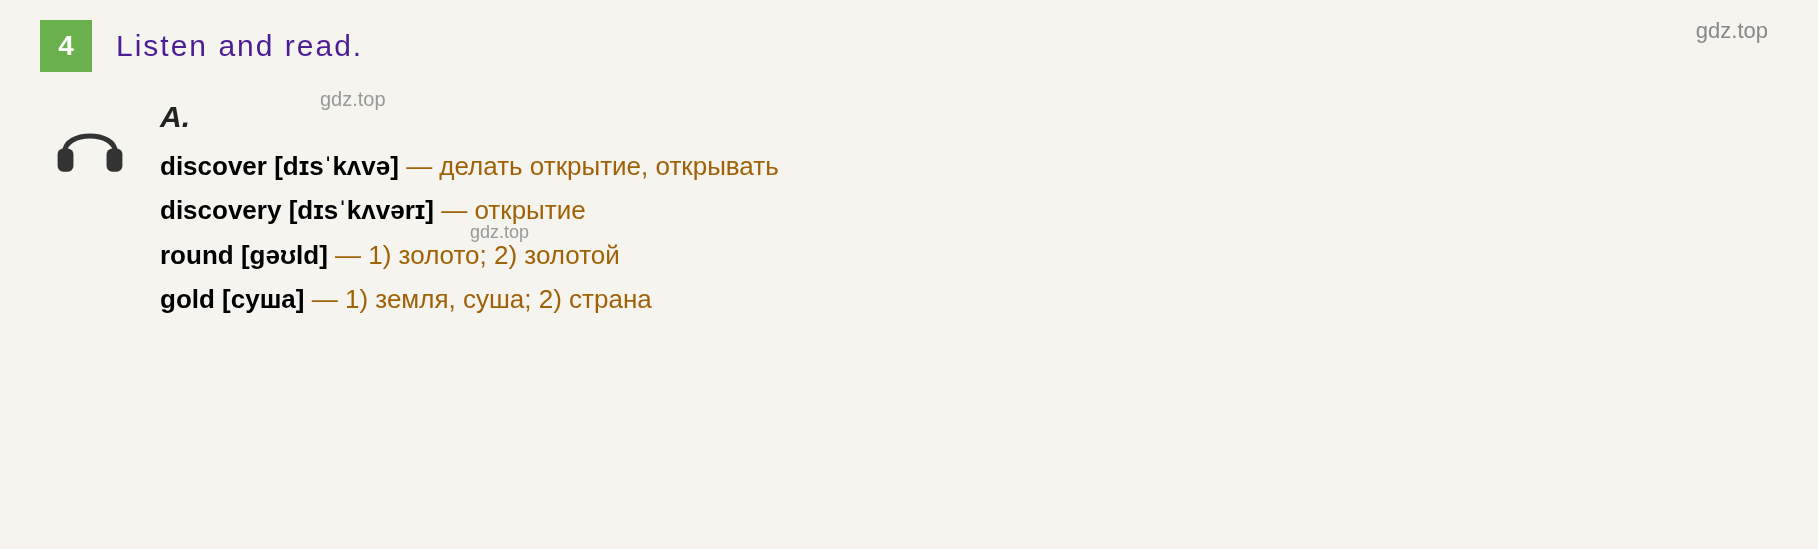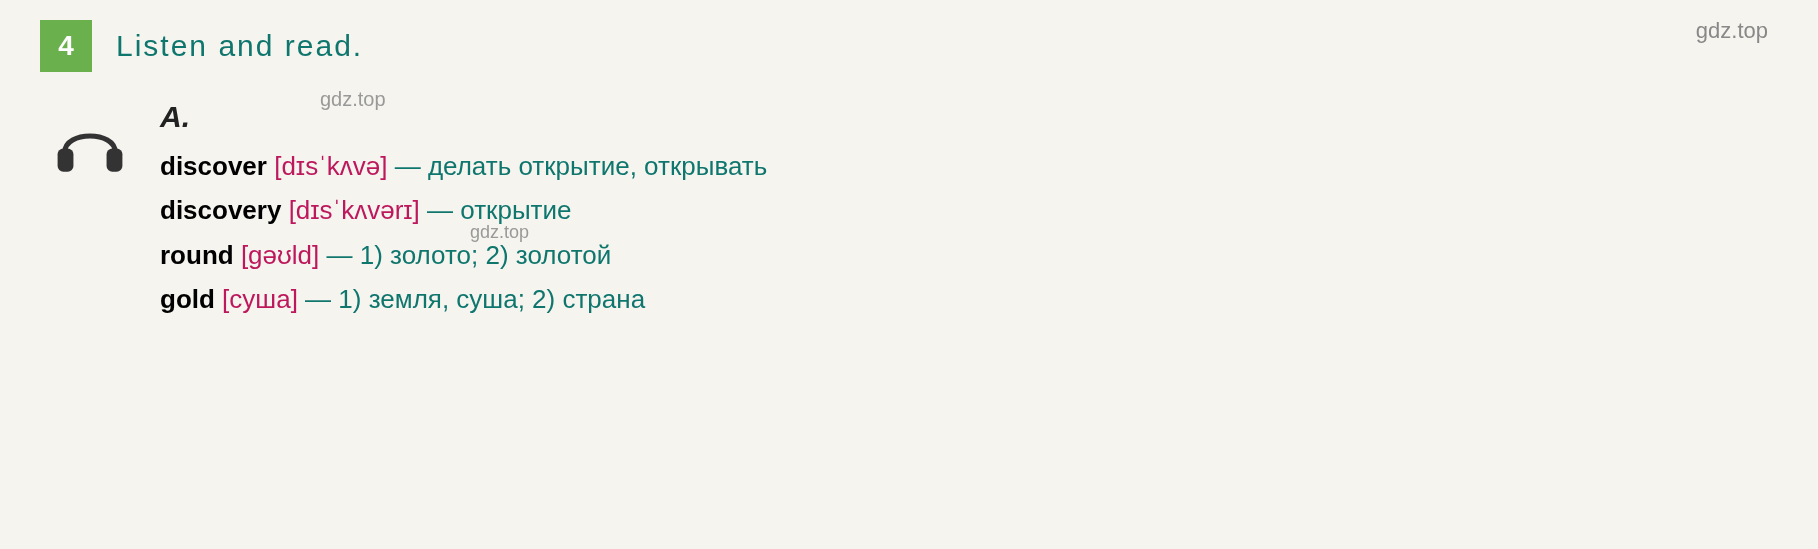--- a/index.html
+++ b/index.html
@@ -40,21 +40,21 @@
       height: 52px;
       display: flex;
       align-items: center;
       justify-content: center;
       margin-right: 24px;
       flex-shrink: 0;
     }
 
     .exercise-title {
       font-size: 30px;
-      color: #0f766e;
+      color: #4c1d95;
       font-family: Arial, sans-serif;
       letter-spacing: 2px;
     }
 
     .watermark-top-right {
       position: absolute;
       top: 18px;
       right: 50px;
       font-size: 22px;
       color: #888;
@@ -108,28 +108,28 @@
       line-height: 1.4;
       font-family: Arial, sans-serif;
     }
 
     .word-bold {
       font-weight: bold;
       color: #000000;
     }
 
     .word-transcription {
-      font-weight: normal;
-      color: #be185d;
+      font-weight: bold;
+      color: #000000;
       text-align: center;
     }
 
     .word-translation {
       font-weight: normal;
-      color: #0f766e;
+      color: #a16207;
     }
 
     .watermark-mid {
       position: absolute;
       font-size: 20px;
       color: #999;
       font-family: Arial, sans-serif;
     }
 
     .watermark-1 {

